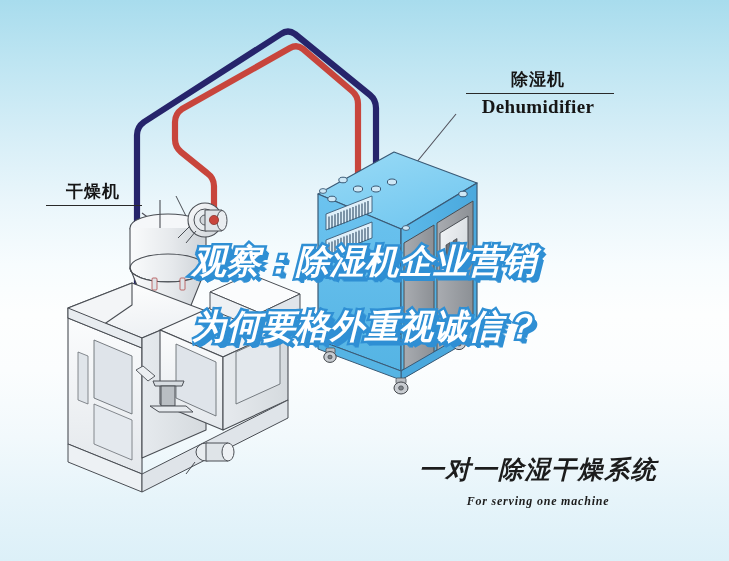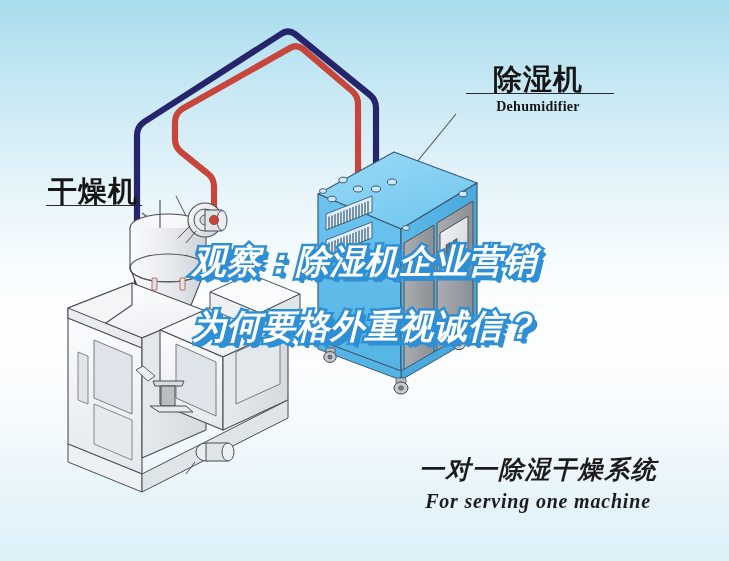--- a/index.html
+++ b/index.html
@@ -61,35 +61,35 @@
   
   .callout {
     position: absolute;
     text-align: center;
     color: #161616;
     white-space: nowrap;
   }
   .callout .cn {
     display: block;
     font-family: "DejaVu Sans", sans-serif;
-    font-size: 29px;
+    font-size: 17px;
     font-weight: 600;
     line-height: 26px;
     letter-spacing: 1px;
   }
   .callout .rule {
     display: block;
     height: 1px;
     background: #2a2a2a;
     margin: 1px 0 2px 0;
   }
   .callout .en {
     display: block;
     font-family: "Liberation Serif", serif;
-    font-size: 14px;
+    font-size: 19px;
     font-weight: 700;
     line-height: 22px;
     letter-spacing: 0.3px;
   }
   #callout-hopper { left: 44px; top: 178px; }
   #callout-hopper .rule { width: 96px; margin-left: 2px; }
   #callout-dehum  { left: 462px; top: 66px; }
   #callout-dehum .rule { width: 148px; margin-left: 4px; }
 
   
@@ -106,21 +106,21 @@
     display: block;
     font-family: "DejaVu Sans", sans-serif;
     font-size: 25px;
     font-weight: 700;
     line-height: 30px;
     letter-spacing: 1.5px;
   }
   #caption .en {
     display: block;
     font-family: "Liberation Serif", serif;
-    font-size: 20px;
+    font-size: 12px;
     font-weight: 700;
     line-height: 24px;
     letter-spacing: 0.8px;
     margin-top: 4px;
   }
 </style>
 </head>
 <body>
 
 <div id="stage">

